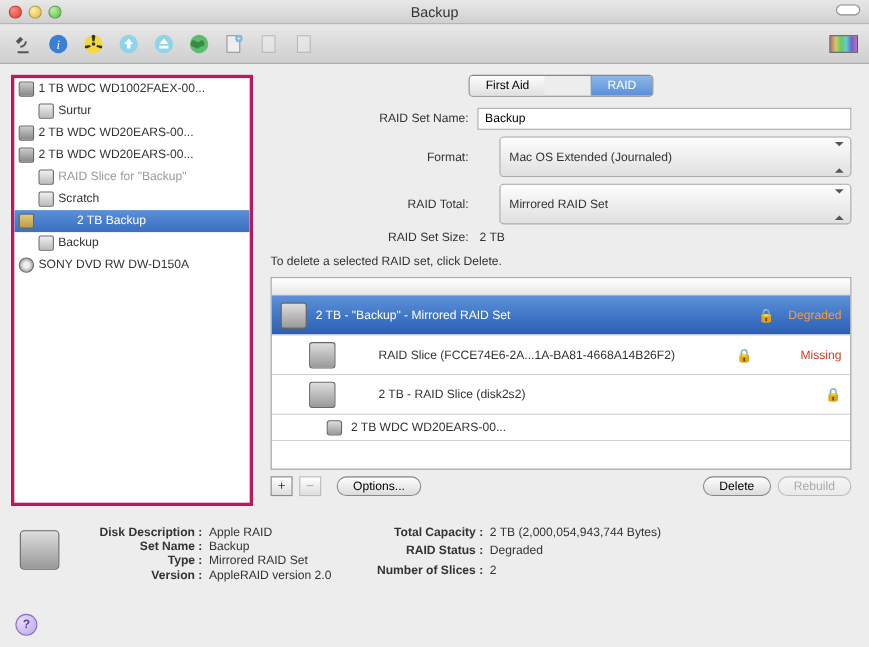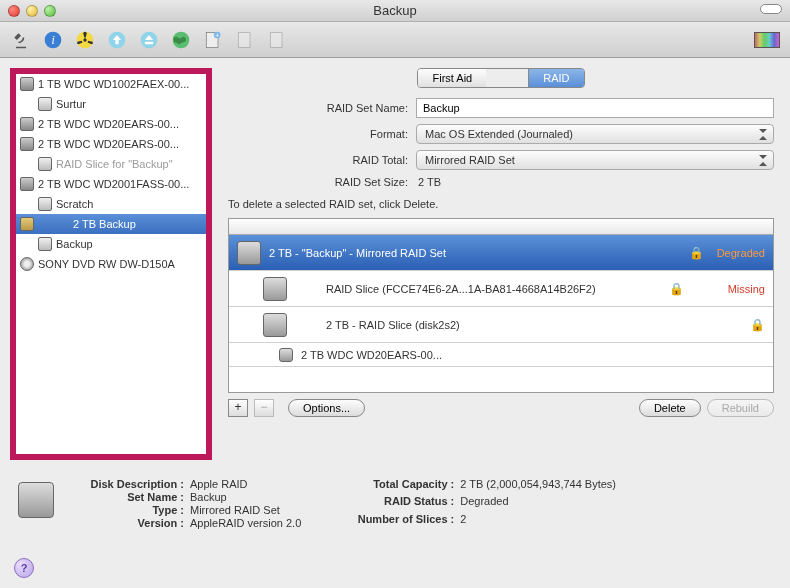--- a/index.html
+++ b/index.html
@@ -42,23 +42,23 @@
 .toolbar .spacer { flex: 1; }
 .rainbow { width: 26px; height: 16px; background: linear-gradient(90deg,#c66,#cc6,#6c6,#6cc,#66c,#c6c); border:1px solid #555; }
 
 .body-area {
   display: flex;
   height: 412px;
   padding: 10px;
   gap: 10px;
 }
 .sidebar {
-  width: 202px;
+  width: 220px;
   background: #fff;
-  border: 6px solid #be185d;
+  border: 3px solid #be185d;
   overflow: auto;
 }
 .sidebar-item {
   display: flex;
   align-items: center;
   height: 20px;
   padding: 0 4px;
   gap: 4px;
   white-space: nowrap;
   overflow: hidden;
@@ -97,24 +97,25 @@
   gap: 6px 8px;
   align-items: center;
   padding: 0 6px;
 }
 .form-grid label { text-align: right; color: #333; }
 .form-grid input[type=text] {
   width: 100%; height: 20px; border: 1px solid #aaa; background: #fff;
   font: inherit; padding: 0 6px; border-radius: 0;
 }
 .form-grid .select {
-  height: 20px; border: 1px solid #aaa; border-radius: 4px;
+  height: 37px; border: 1px solid #aaa; border-radius: 4px;
   background: linear-gradient(#fdfdfd,#e0e0e0);
   display: flex; align-items: center; padding: 0 18px 0 8px; position: relative;
   color: #333;
+  margin-left: 20px;
 }
 .form-grid .select::after {
   content: ""; position: absolute; right: 6px; top: 4px;
   border-left: 4px solid transparent; border-right: 4px solid transparent;
   border-top: 4px solid #555;
 }
 .form-grid .select::before {
   content: ""; position: absolute; right: 6px; bottom: 3px;
   border-left: 4px solid transparent; border-right: 4px solid transparent;
   border-bottom: 4px solid #555;
@@ -166,21 +167,21 @@
   background: linear-gradient(#ddd,#999); border:1px solid #666; border-radius:4px;
 }
 .footer-grid {
   display: grid;
   grid-template-columns: 110px 1fr;
   column-gap: 6px;
   row-gap: 1px;
   font-size: 11px;
 }
 .footer-grid .k { text-align: right; font-weight: bold; }
-.footer-cols { display: flex; gap: 43px; flex:1; }
+.footer-cols { display: flex; gap: 28px; flex:1; }
 .help {
   position: absolute; left: 14px; bottom: 10px;
   width: 20px; height: 20px; border-radius: 50%;
   border: 1px solid #8a6fc0; background: radial-gradient(circle at 30% 30%, #e8dcff, #b9a5e6);
   color: #5a3fa0; font-weight: bold; text-align:center; line-height:18px;
 }
 </style>
 </head>
 <body>
 
@@ -270,24 +271,20 @@
         <div class="disk-icon"></div>
         <span>2 TB WDC WD20EARS-00...</span>
       </div>
       <div class="sidebar-item">
         <div class="disk-icon"></div>
         <span>2 TB WDC WD20EARS-00...</span>
       </div>
       <div class="sidebar-item indent dim">
         <div class="disk-icon vol"></div>
         <span>RAID Slice for "Backup"</span>
-      </div>
-      <div class="sidebar-item">
-        <div class="disk-icon"></div>
-        <span>2 TB WDC WD2001FASS-00...</span>
       </div>
       <div class="sidebar-item indent">
         <div class="disk-icon vol"></div>
         <span>Scratch</span>
       </div>
       <div class="sidebar-item selected">
         <div class="disk-icon raid"></div>
         <span>2 TB Backup</span>
       </div>
       <div class="sidebar-item indent">

